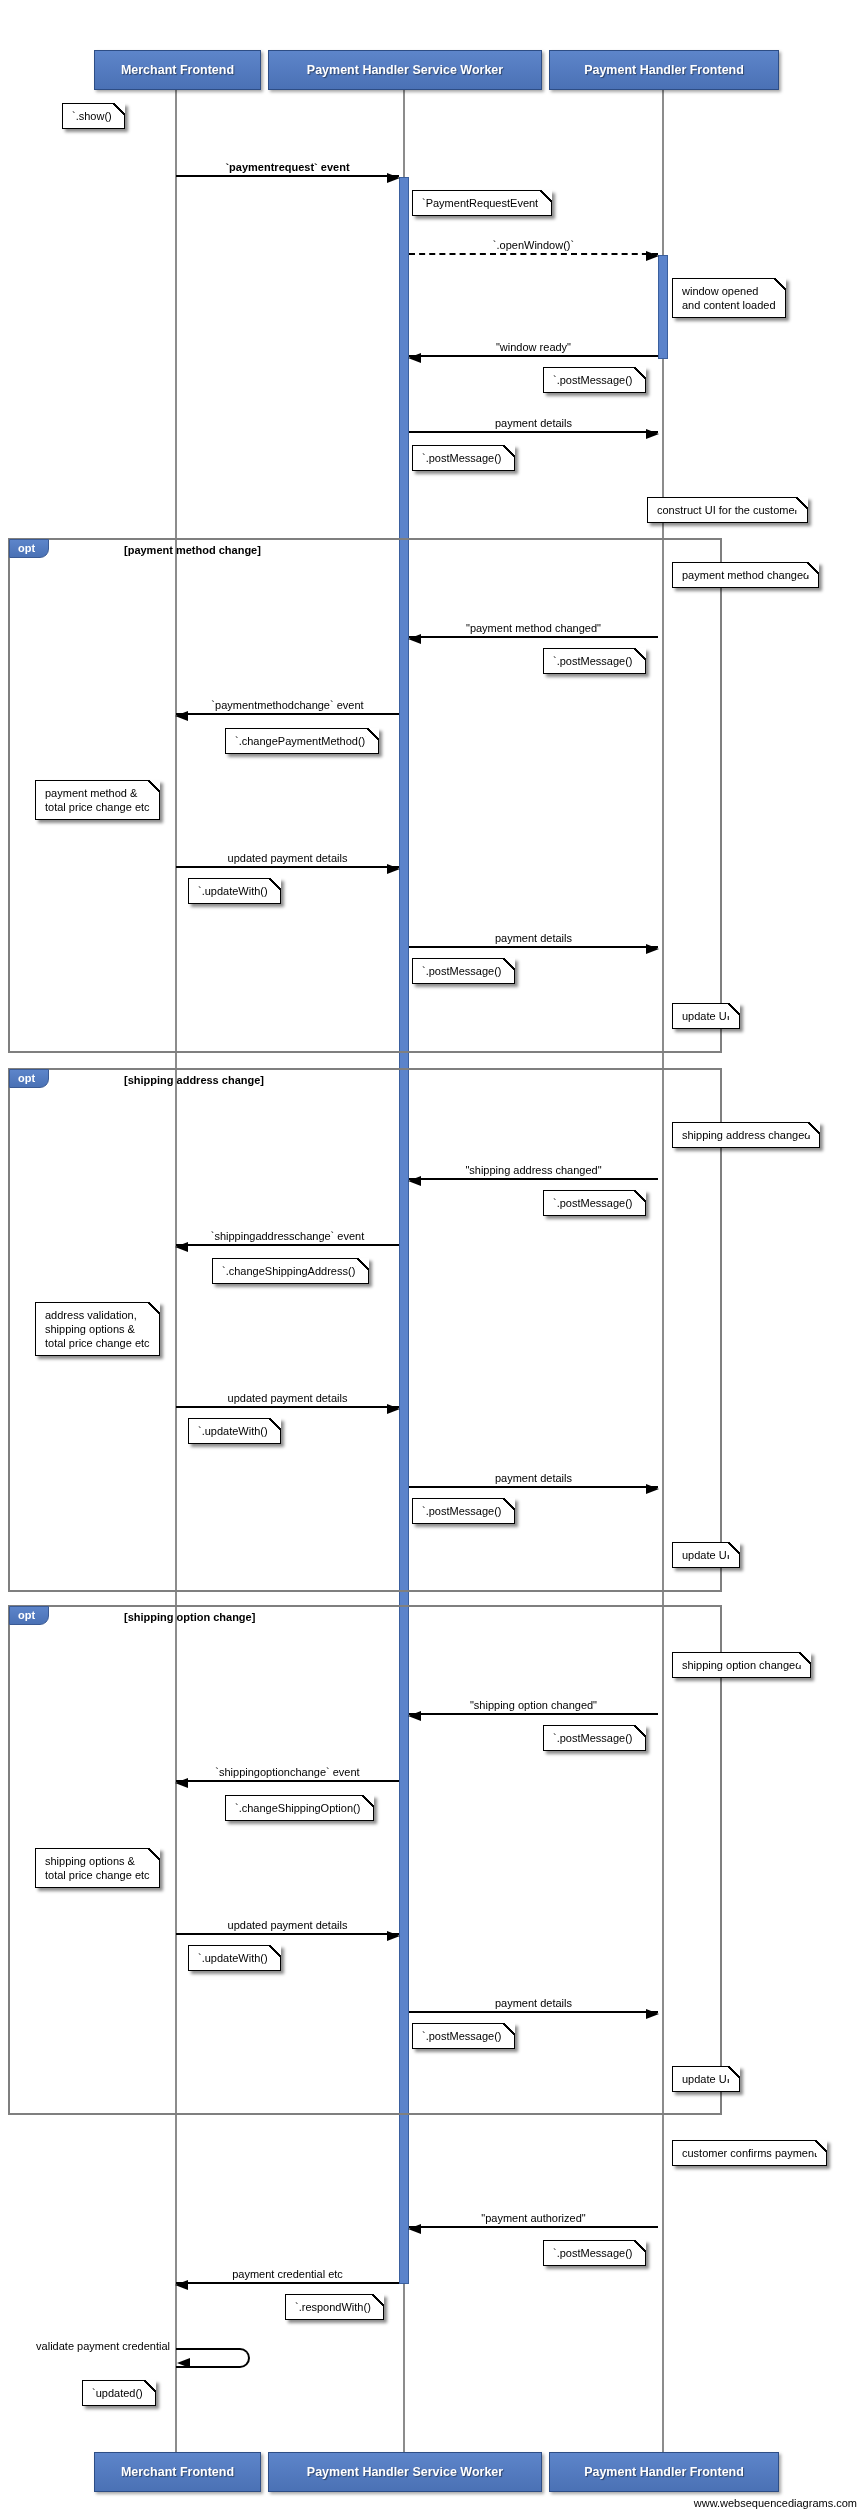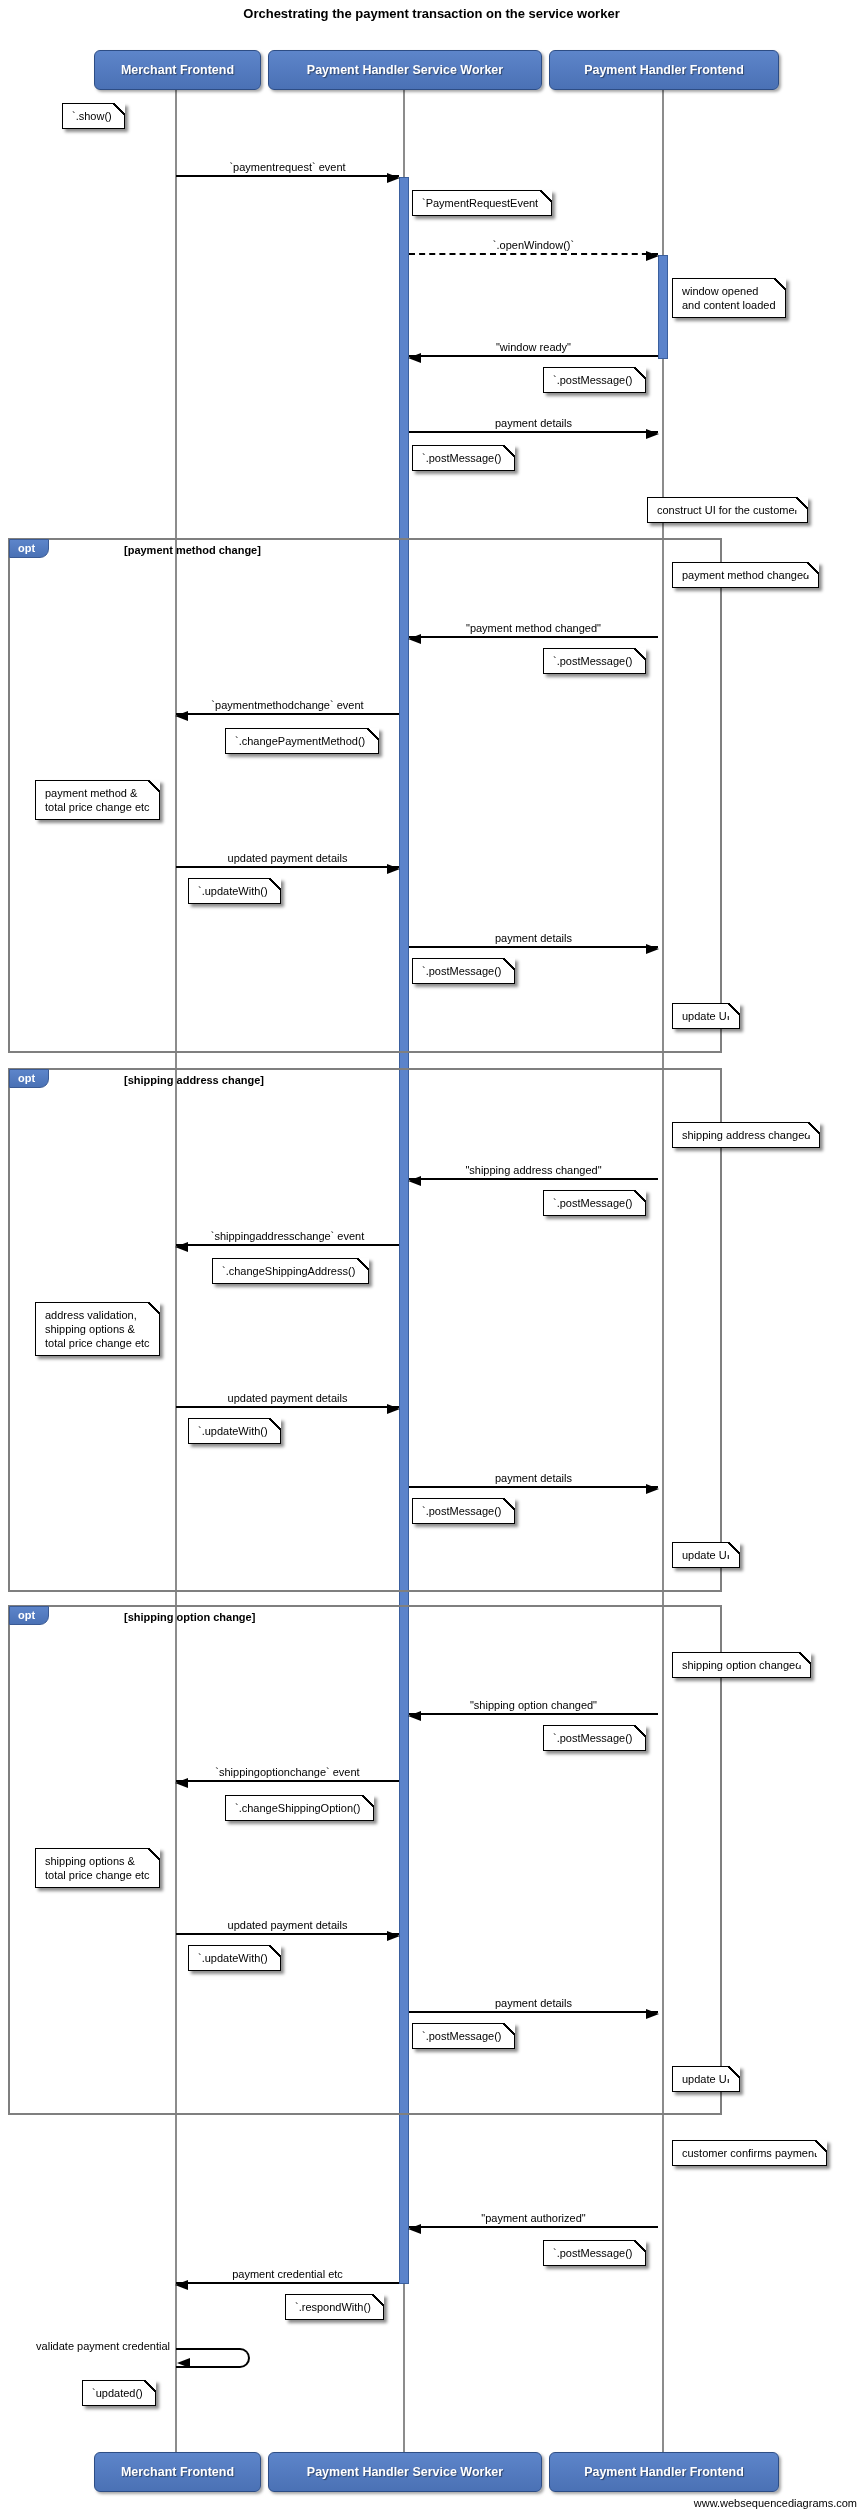--- a/index.html
+++ b/index.html
@@ -1,21 +1,21 @@
 <!DOCTYPE html>
 <html><head>
 <meta charset="utf-8">
 <style>
   html,body{margin:0;padding:0;background:#fff;}
   body{font-family:"Liberation Sans", sans-serif; color:#000;}
   .canvas{position:relative;width:863px;height:2519px;background:#fff;overflow:hidden;}
   .title{position:absolute;left:0;top:6px;width:863px;text-align:center;font-size:13px;font-weight:bold;}
   .lifeline{position:absolute;width:2px;background:#8c8c8c;}
   .actor{position:absolute;height:38px;background:linear-gradient(180deg,#5d85ca,#4a71b5);
-         border:1px solid #2d4d85;border-radius:6px;color:#fff;font-weight:bold;font-size:12.5px;
+         border:1px solid #2d4d85;border-radius:0;color:#fff;font-weight:bold;font-size:12.5px;
          display:flex;align-items:center;justify-content:center;
          box-shadow:2px 2px 3px rgba(0,0,0,0.35);text-shadow:1px 1px 1px rgba(0,0,0,0.45);}
   .activation{position:absolute;width:10px;background:#5b83cb;border:1px solid #3a5f9e;box-sizing:border-box;}
   .note{position:absolute;background:#fff;border:1px solid #000;box-shadow:3px 3px 3px rgba(0,0,0,0.45);
         padding:5px 9px;font-size:11px;line-height:14px;white-space:pre-line;z-index:5;}
   .note::before{content:"";position:absolute;top:-1px;right:-1px;width:13px;height:13px;
         background:linear-gradient(to bottom left,#ffffff 0 42%,#000 42% 52%,#ffffff 52% 100%);}
   .arrow{position:absolute;height:20px;z-index:4;}
   .arrow .lbl{position:absolute;bottom:4px;left:0;right:0;text-align:center;font-size:11px;white-space:nowrap;}
   .arrow .line{position:absolute;bottom:0;left:0;right:0;height:0;border-top:2px solid #000;}
@@ -33,42 +33,41 @@
   .selfhead{position:absolute;width:0;height:0;border-top:5px solid transparent;border-bottom:5px solid transparent;
         border-right:13px solid #000;z-index:4;}
   .selflbl{position:absolute;font-size:11px;text-align:right;white-space:nowrap;}
   .footer{position:absolute;right:6px;top:2497px;font-size:11px;}
 </style>
 </head>
 <body>
 
 <div class="canvas">
 
-  <div class="title">Orchestrating the payment transaction on the service worker</div>
 
   <div class="lifeline" style="left:175px;top:88px;height:2366px;"></div>
   <div class="lifeline" style="left:403px;top:88px;height:2366px;"></div>
   <div class="lifeline" style="left:662px;top:88px;height:2366px;"></div>
 
   <div class="activation" style="left:399px;top:177px;height:2107px;"></div>
   <div class="activation" style="left:658px;top:255px;height:104px;"></div>
 
   <div class="actor" style="left:94px;top:50px;width:165px;">
       <span>Merchant Frontend</span>
     </div>
   <div class="actor" style="left:268px;top:50px;width:272px;">
       <span>Payment Handler Service Worker</span>
     </div>
   <div class="actor" style="left:549px;top:50px;width:228px;">
       <span>Payment Handler Frontend</span>
     </div>
 
   <div class="note" style="left:62px;top:103px;">`.show()`</div>
 
-  <div class="arrow r" style="left:176px;top:157px;width:223px;">
+  <div class="arrow r" style="left:176px;top:157px;width:223px;font-weight:bold;">
     <span class="lbl">`paymentrequest` event</span>
     <span class="line"></span>
     <span class="head"></span>
   </div>
 
   <div class="note" style="left:412px;top:190px;">`PaymentRequestEvent`</div>
 
   <div class="arrow r dashed" style="left:409px;top:235px;width:249px;">
     <span class="lbl">`.openWindow()`</span>
     <span class="line"></span>

